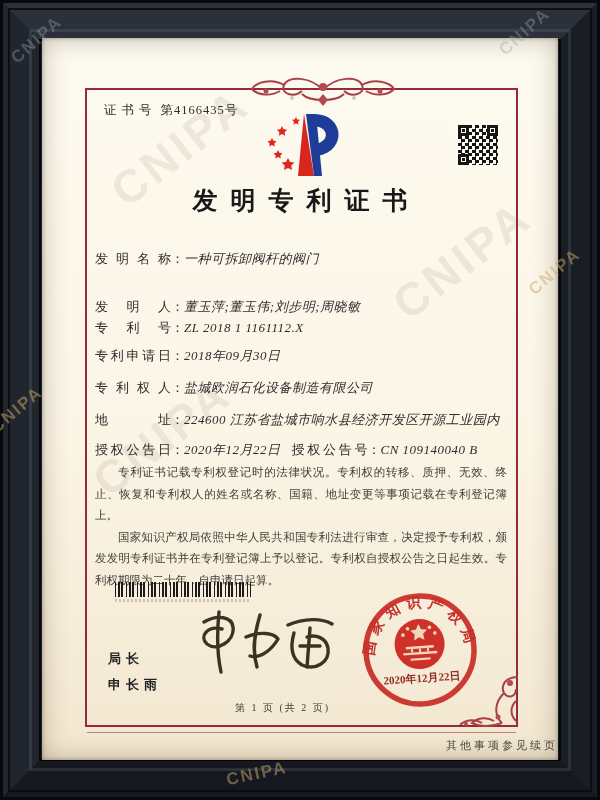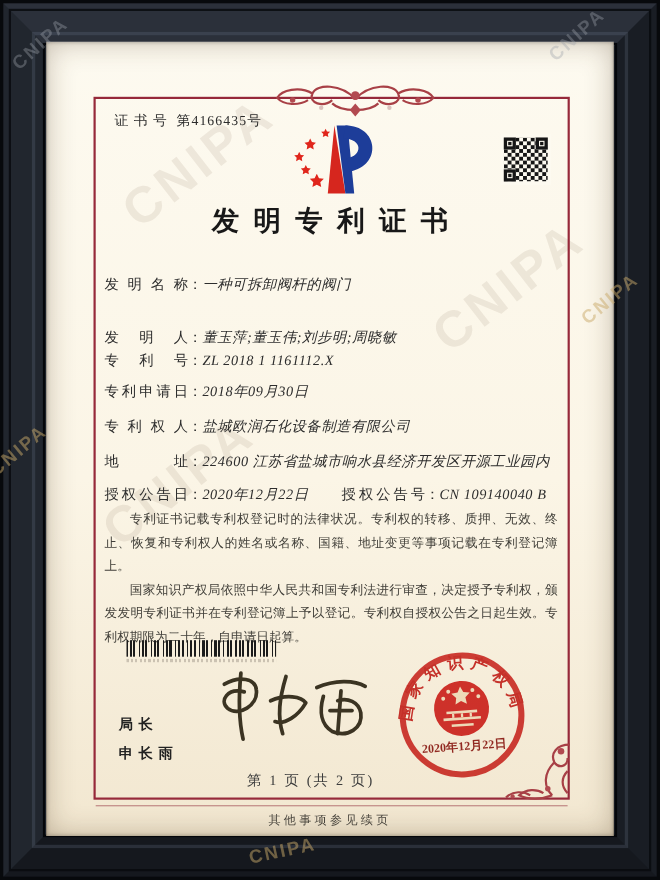--- a/index.html
+++ b/index.html
@@ -46,23 +46,23 @@
   .body-text p{margin:0;text-indent:2em;}
   
   .barcode{position:absolute;left:73px;top:544px;width:136px;height:15px;background:
     repeating-linear-gradient(90deg,#1b1b1b 0 1px,transparent 1px 3px,#1b1b1b 3px 5px,
     transparent 5px 6px,#1b1b1b 6px 8px,transparent 8px 11px);}
   .barcode-sub{position:absolute;left:73px;top:561px;width:136px;height:3px;opacity:.45;background:
     repeating-linear-gradient(90deg,rgba(110,100,90,.7) 0 2px,transparent 2px 4px);}
   .officer{position:absolute;left:66px;top:608px;font-size:13px;font-weight:bold;color:#222;
     letter-spacing:5px;line-height:26px;}
   .signature{position:absolute;left:148px;top:568px;z-index:4;}
-  .page-label{position:absolute;left:43px;top:663px;width:395px;text-align:center;font-size:13px;
+  .page-label{position:absolute;left:43px;top:663px;width:395px;text-align:center;font-size:10px;
     color:#3c3c3c;letter-spacing:2px;}
-  .footer-note{position:absolute;left:0;top:700px;width:100%;text-align:center;font-size:11px;
+  .footer-note{position:absolute;left:0;top:700px;width:100%;text-align:right;font-size:11px;
     color:#4a463e;letter-spacing:3px;}
   .seal{position:absolute;left:306px;top:540px;z-index:5;mix-blend-mode:multiply;opacity:.92;
     transform:rotate(-4deg);}
   .flourish-top{position:absolute;left:194px;top:36px;}
   .flourish-corner{position:absolute;left:398px;top:633px;}
 </style>
 </head>
 <body>
 
 <div class="stage">
@@ -143,21 +143,21 @@
     <div class="frow" style="top:309px;">
       <span class="flabel">专利申请日</span><span class="fcolon">：</span><span class="fval">2018年09月30日</span>
     </div>
     <div class="frow" style="top:341px;">
       <span class="flabel">专利权人</span><span class="fcolon">：</span><span class="fval">盐城欧润石化设备制造有限公司</span>
     </div>
     <div class="frow" style="top:373px;">
       <span class="flabel">地址</span><span class="fcolon">：</span><span class="fval">224600 江苏省盐城市响水县经济开发区开源工业园内</span>
     </div>
     <div class="frow" style="top:403px;">
-      <span class="flabel">授权公告日</span><span class="fcolon">：</span><span class="fval">2020年12月22日</span><span class="flabel" style="margin-left:30px;">授权公告号</span><span class="fcolon">：</span><span class="fval">CN 109140040 B</span>
+      <span class="flabel">授权公告日</span><span class="fcolon">：</span><span class="fval">2020年12月22日</span><span class="flabel" style="margin-left:11px;">授权公告号</span><span class="fcolon">：</span><span class="fval">CN 109140040 B</span>
     </div>
 
     <div class="body-text">
       <p>专利证书记载专利权登记时的法律状况。专利权的转移、质押、无效、终止、恢复和专利权人的姓名或名称、国籍、地址变更等事项记载在专利登记簿上。</p>
       <p>国家知识产权局依照中华人民共和国专利法进行审查，决定授予专利权，颁发发明专利证书并在专利登记簿上予以登记。专利权自授权公告之日起生效。专利权期限为二十年，自申请日起算。</p>
     </div>
 
     <div class="barcode"></div>
     <div class="barcode-sub"></div>
 

